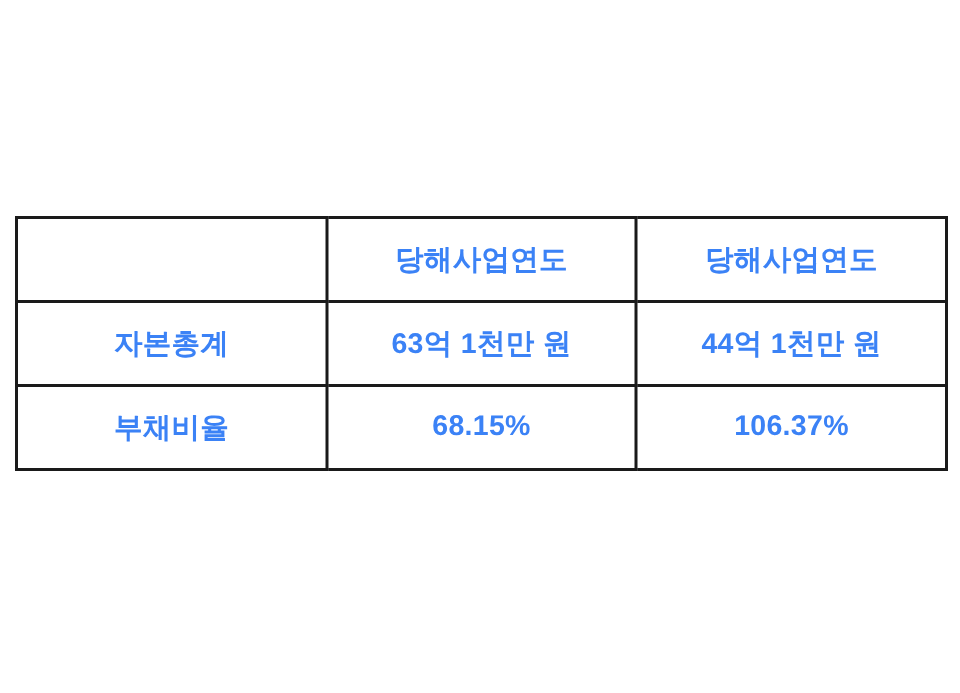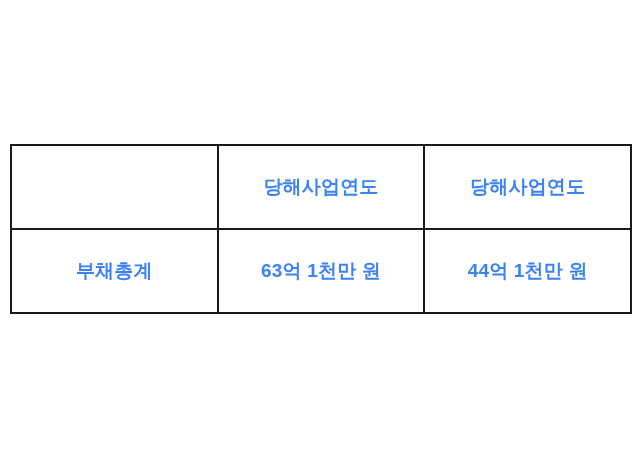--- a/index.html
+++ b/index.html
@@ -41,19 +41,24 @@
 
 <div class="canvas">
   <table class="fin-table">
     <tbody>
       <tr>
         <th></th>
         <th>당해사업연도</th>
         <th>당해사업연도</th>
       </tr>
       <tr>
-        <td>부채총계</td>
+        <td>자본총계</td>
         <td>63억 1천만 원</td>
         <td>44억 1천만 원</td>
+      </tr>
+      <tr>
+        <td>부채비율</td>
+        <td>68.15%</td>
+        <td>106.37%</td>
       </tr>
     </tbody>
   </table>
 </div>
 
 </body></html>

